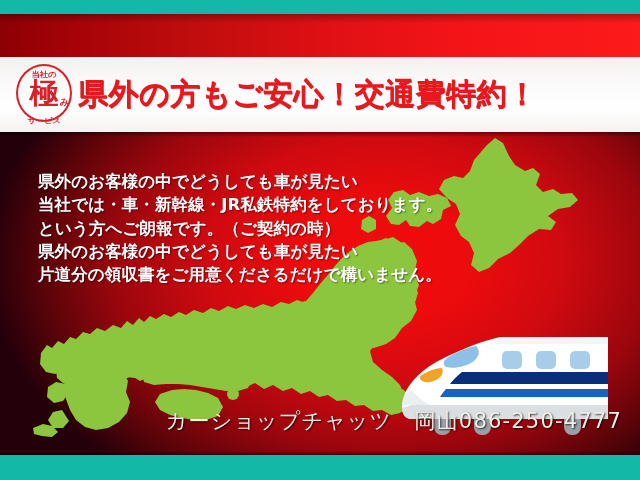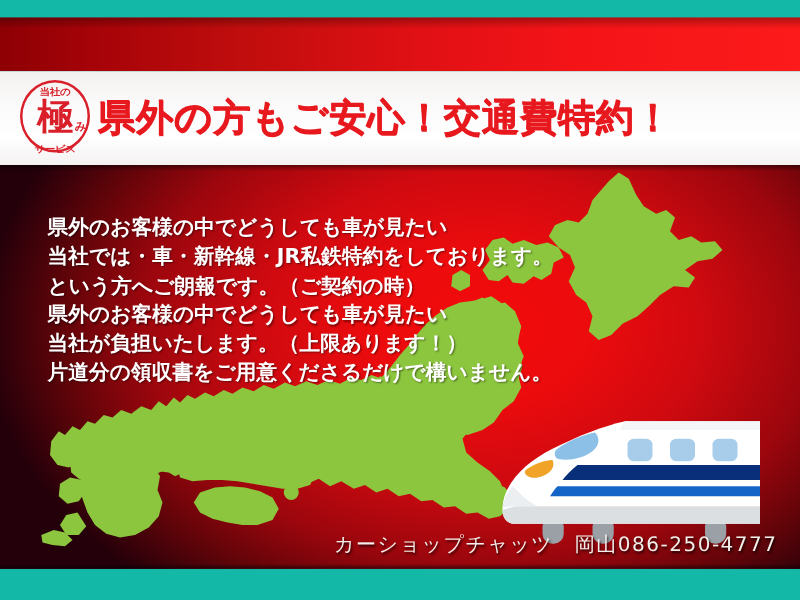--- a/index.html
+++ b/index.html
@@ -183,24 +183,24 @@
     top: 191px;
     width: 216px;
     height: 118px;
     z-index: 3;
   }
 
   
   .contact {
     position: absolute;
     right: 18px;
-    bottom: 8px;
+    bottom: 20px;
     z-index: 7;
     color: #f2eeea;
-    font-size: 16px;
+    font-size: 21px;
     letter-spacing: 1.2px;
     white-space: nowrap;
     text-shadow: 1px 1px 2px rgba(0,0,0,0.75);
   }
 </style>
 </head>
 <body>
 
 <div id="ad-banner">
 
@@ -306,21 +306,20 @@
 
         <path d="M33,296 L43,292 L52,294 L58,300 L52,305 L42,304 L34,302 Z"></path>
       </g>
     </svg>
 
     <div class="body-copy">
       <div>県外のお客様の中でどうしても車が見たい</div>
       <div>当社では・車・新幹線・JR私鉄特約をしております。</div>
       <div>という方へご朗報です。（ご契約の時）</div>
       <div>県外のお客様の中でどうしても車が見たい</div>
-      <div>当社が負担いたします。（上限あります！）</div>
       <div>片道分の領収書をご用意くださるだけで構いません。</div>
     </div>
 
     <svg class="train" viewBox="0 0 216 118">
 
       <g fill="#9aa0a6">
         <rect x="38" y="90" width="17" height="22" rx="8"></rect>
         <rect x="78" y="90" width="17" height="22" rx="8"></rect>
         <rect x="168" y="90" width="17" height="22" rx="8"></rect>
       </g>

